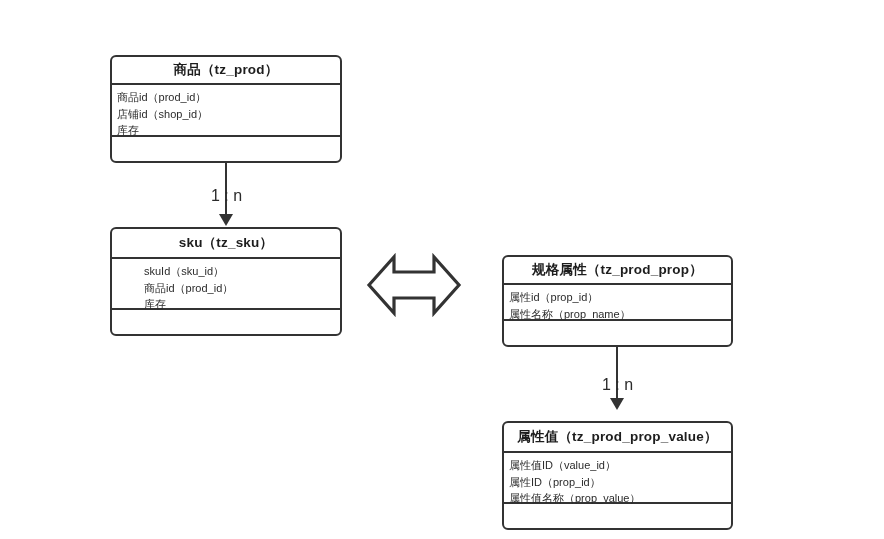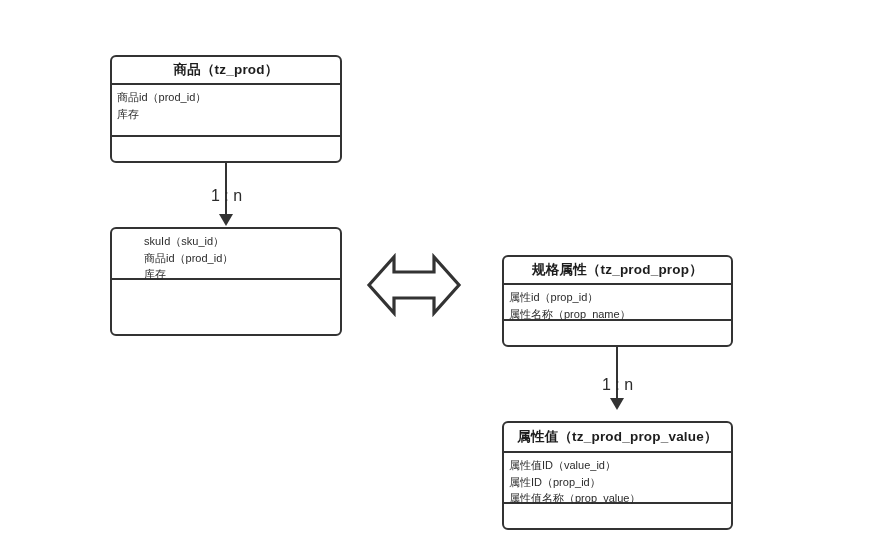--- a/index.html
+++ b/index.html
@@ -130,26 +130,28 @@
 </style>
 </head>
 <body>
 
 <div id="canvas">
 
   <div class="entity" id="box-prod">
     <div class="entity-title">商品（tz_prod）</div>
     <div class="entity-attrs">
       <div class="attr-row">商品id（prod_id）</div>
+      <div class="attr-row">店铺id（shop_id）</div>
       <div class="attr-row">库存</div>
     </div>
     <div class="entity-footer"></div>
   </div>
 
   <div class="entity" id="box-sku">
+    <div class="entity-title">sku（tz_sku）</div>
     <div class="entity-attrs">
       <div class="attr-row">skuId（sku_id）</div>
       <div class="attr-row">商品id（prod_id）</div>
       <div class="attr-row">库存</div>
     </div>
     <div class="entity-footer"></div>
   </div>
 
   <div class="entity" id="box-prop-value">
     <div class="entity-title">属性值（tz_prod_prop_value）</div>

